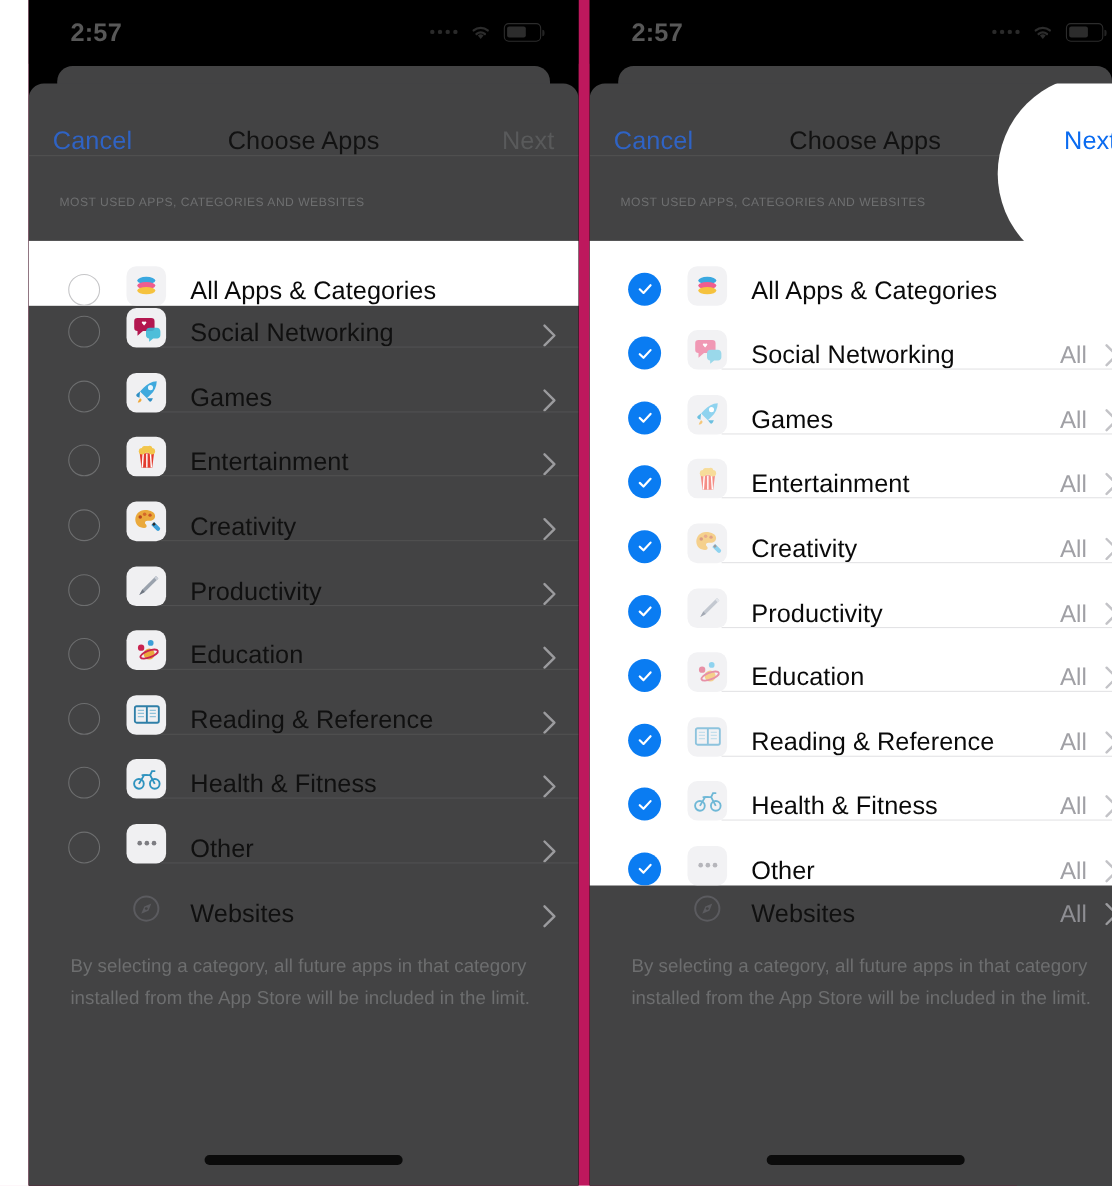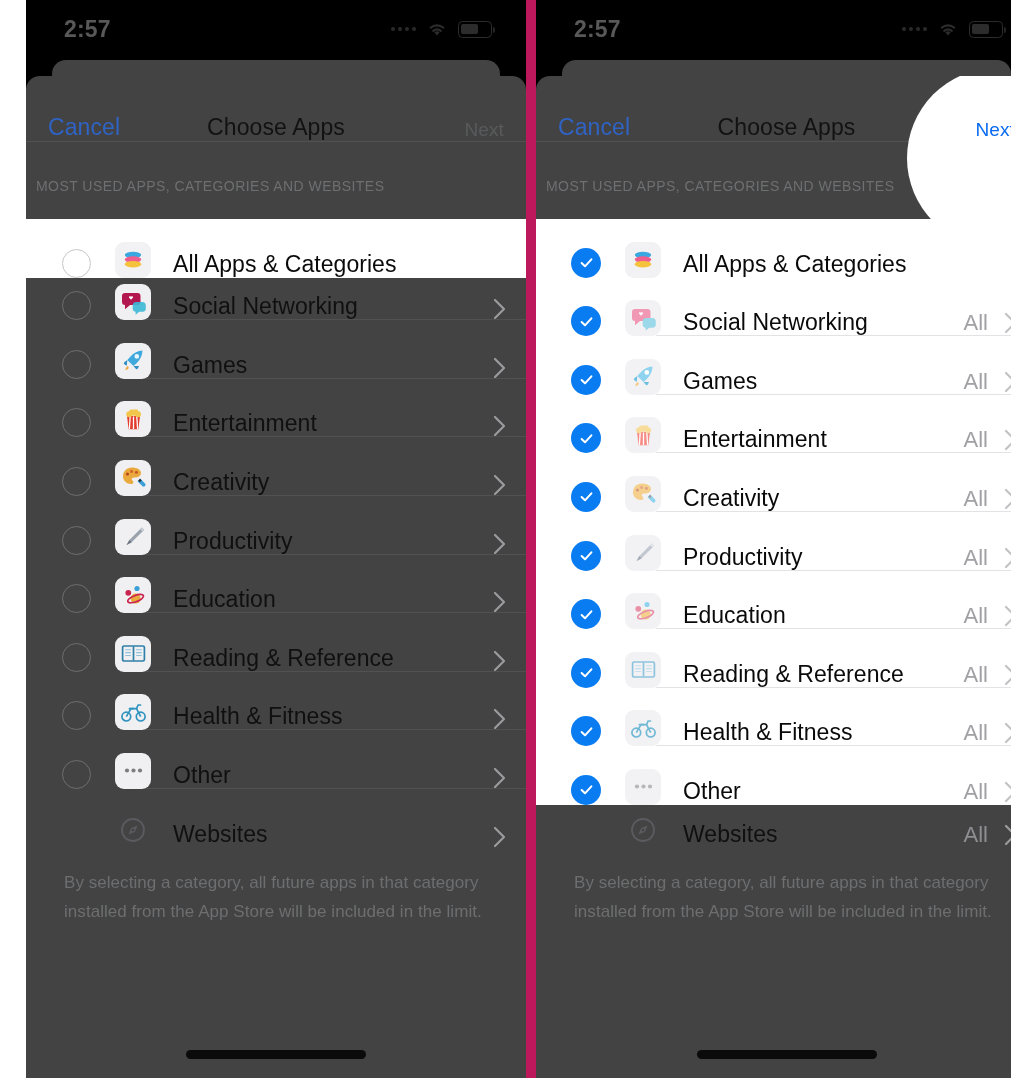--- a/index.html
+++ b/index.html
@@ -92,41 +92,41 @@
   .nav-title {
     position: absolute; left: 0; right: 0;
     text-align: center;
     font-size: 23px; font-weight: 400;
     color: #121212;
     letter-spacing: .1px;
     pointer-events: none;
   }
   .nav-next {
     margin-left: auto;
-    font-size: 19px;
+    font-size: 23px;
     color: #595a5b;
     letter-spacing: .1px;
     position: relative; z-index: 3;
   }
 
   
   .next-spot {
     position: absolute;
     top: -8px; right: -50px;
     width: 180px; height: 180px;
     border-radius: 50%;
     background: #ffffff;
     z-index: 2;
   }
   .phone.right .nav-next { color: #0a6bf0; font-weight: 500; }
 
   
   .sect-head {
-    padding: 36px 22px 9px 10px;
-    font-size: 14px;
+    padding: 36px 22px 9px 28px;
+    font-size: 11px;
     letter-spacing: .45px;
     color: #6e6f70;
     text-transform: uppercase;
   }
 
   
   .list { position: relative; }
   .row {
     position: relative;
     height: 58.6px;

